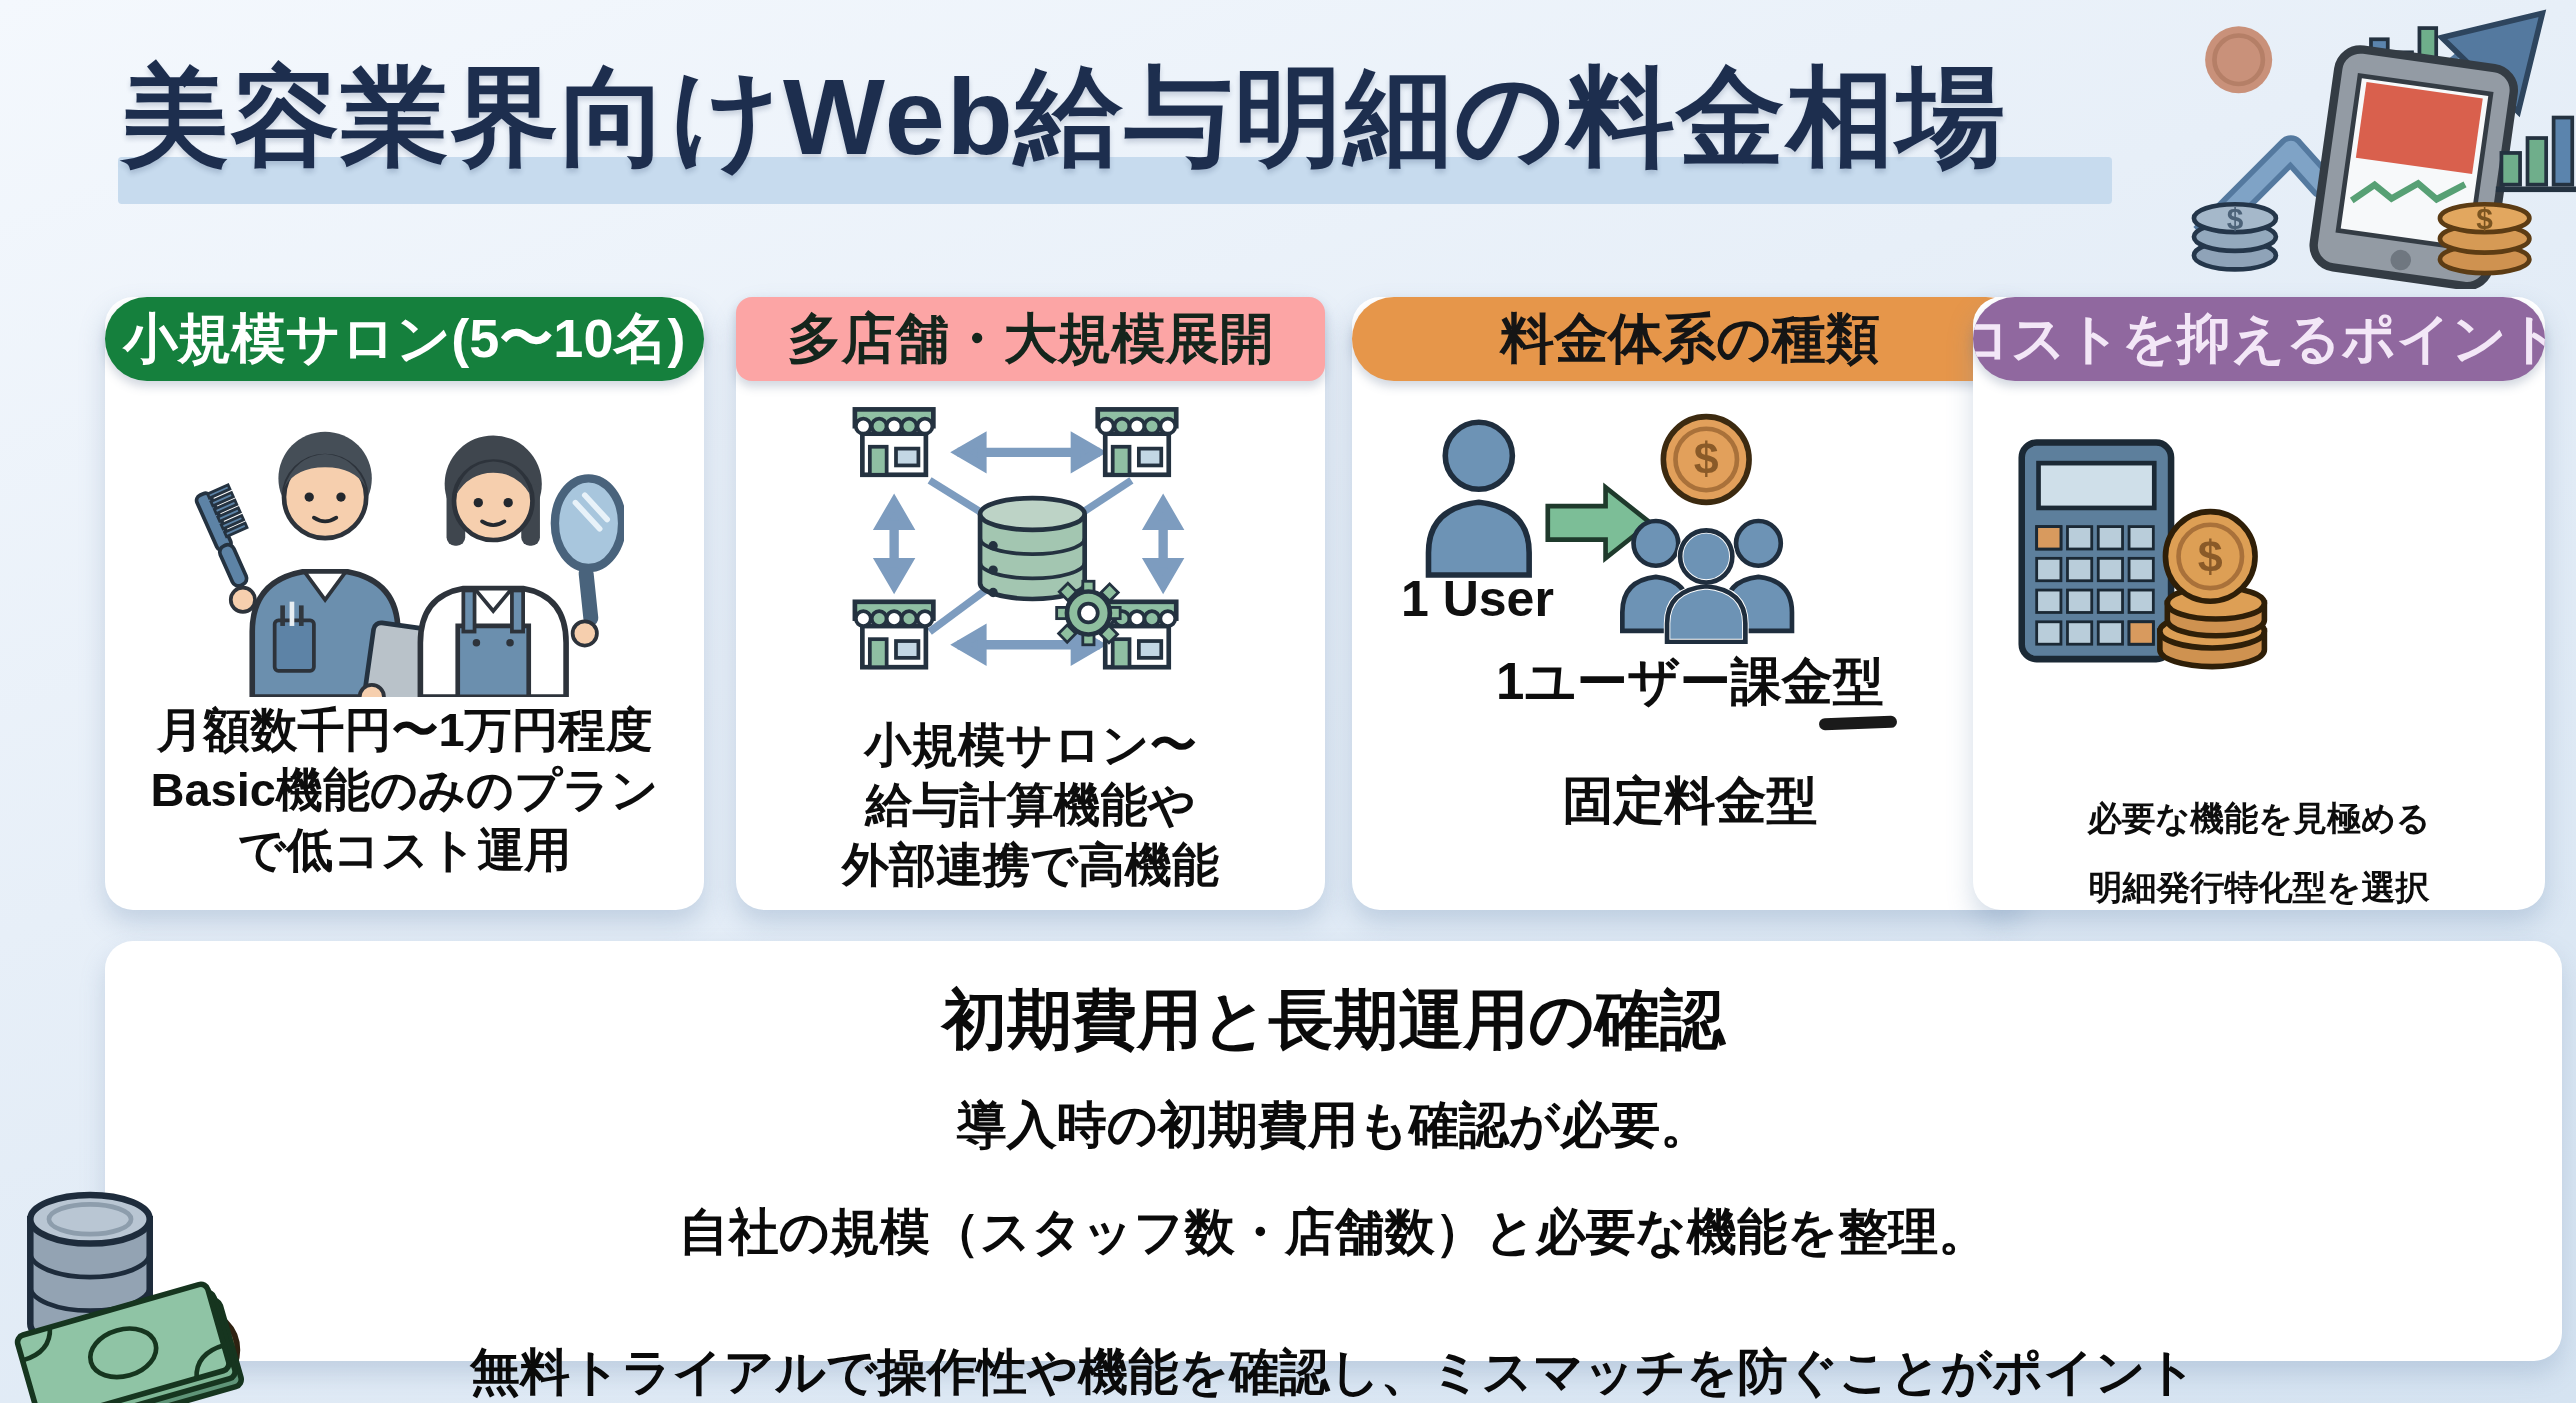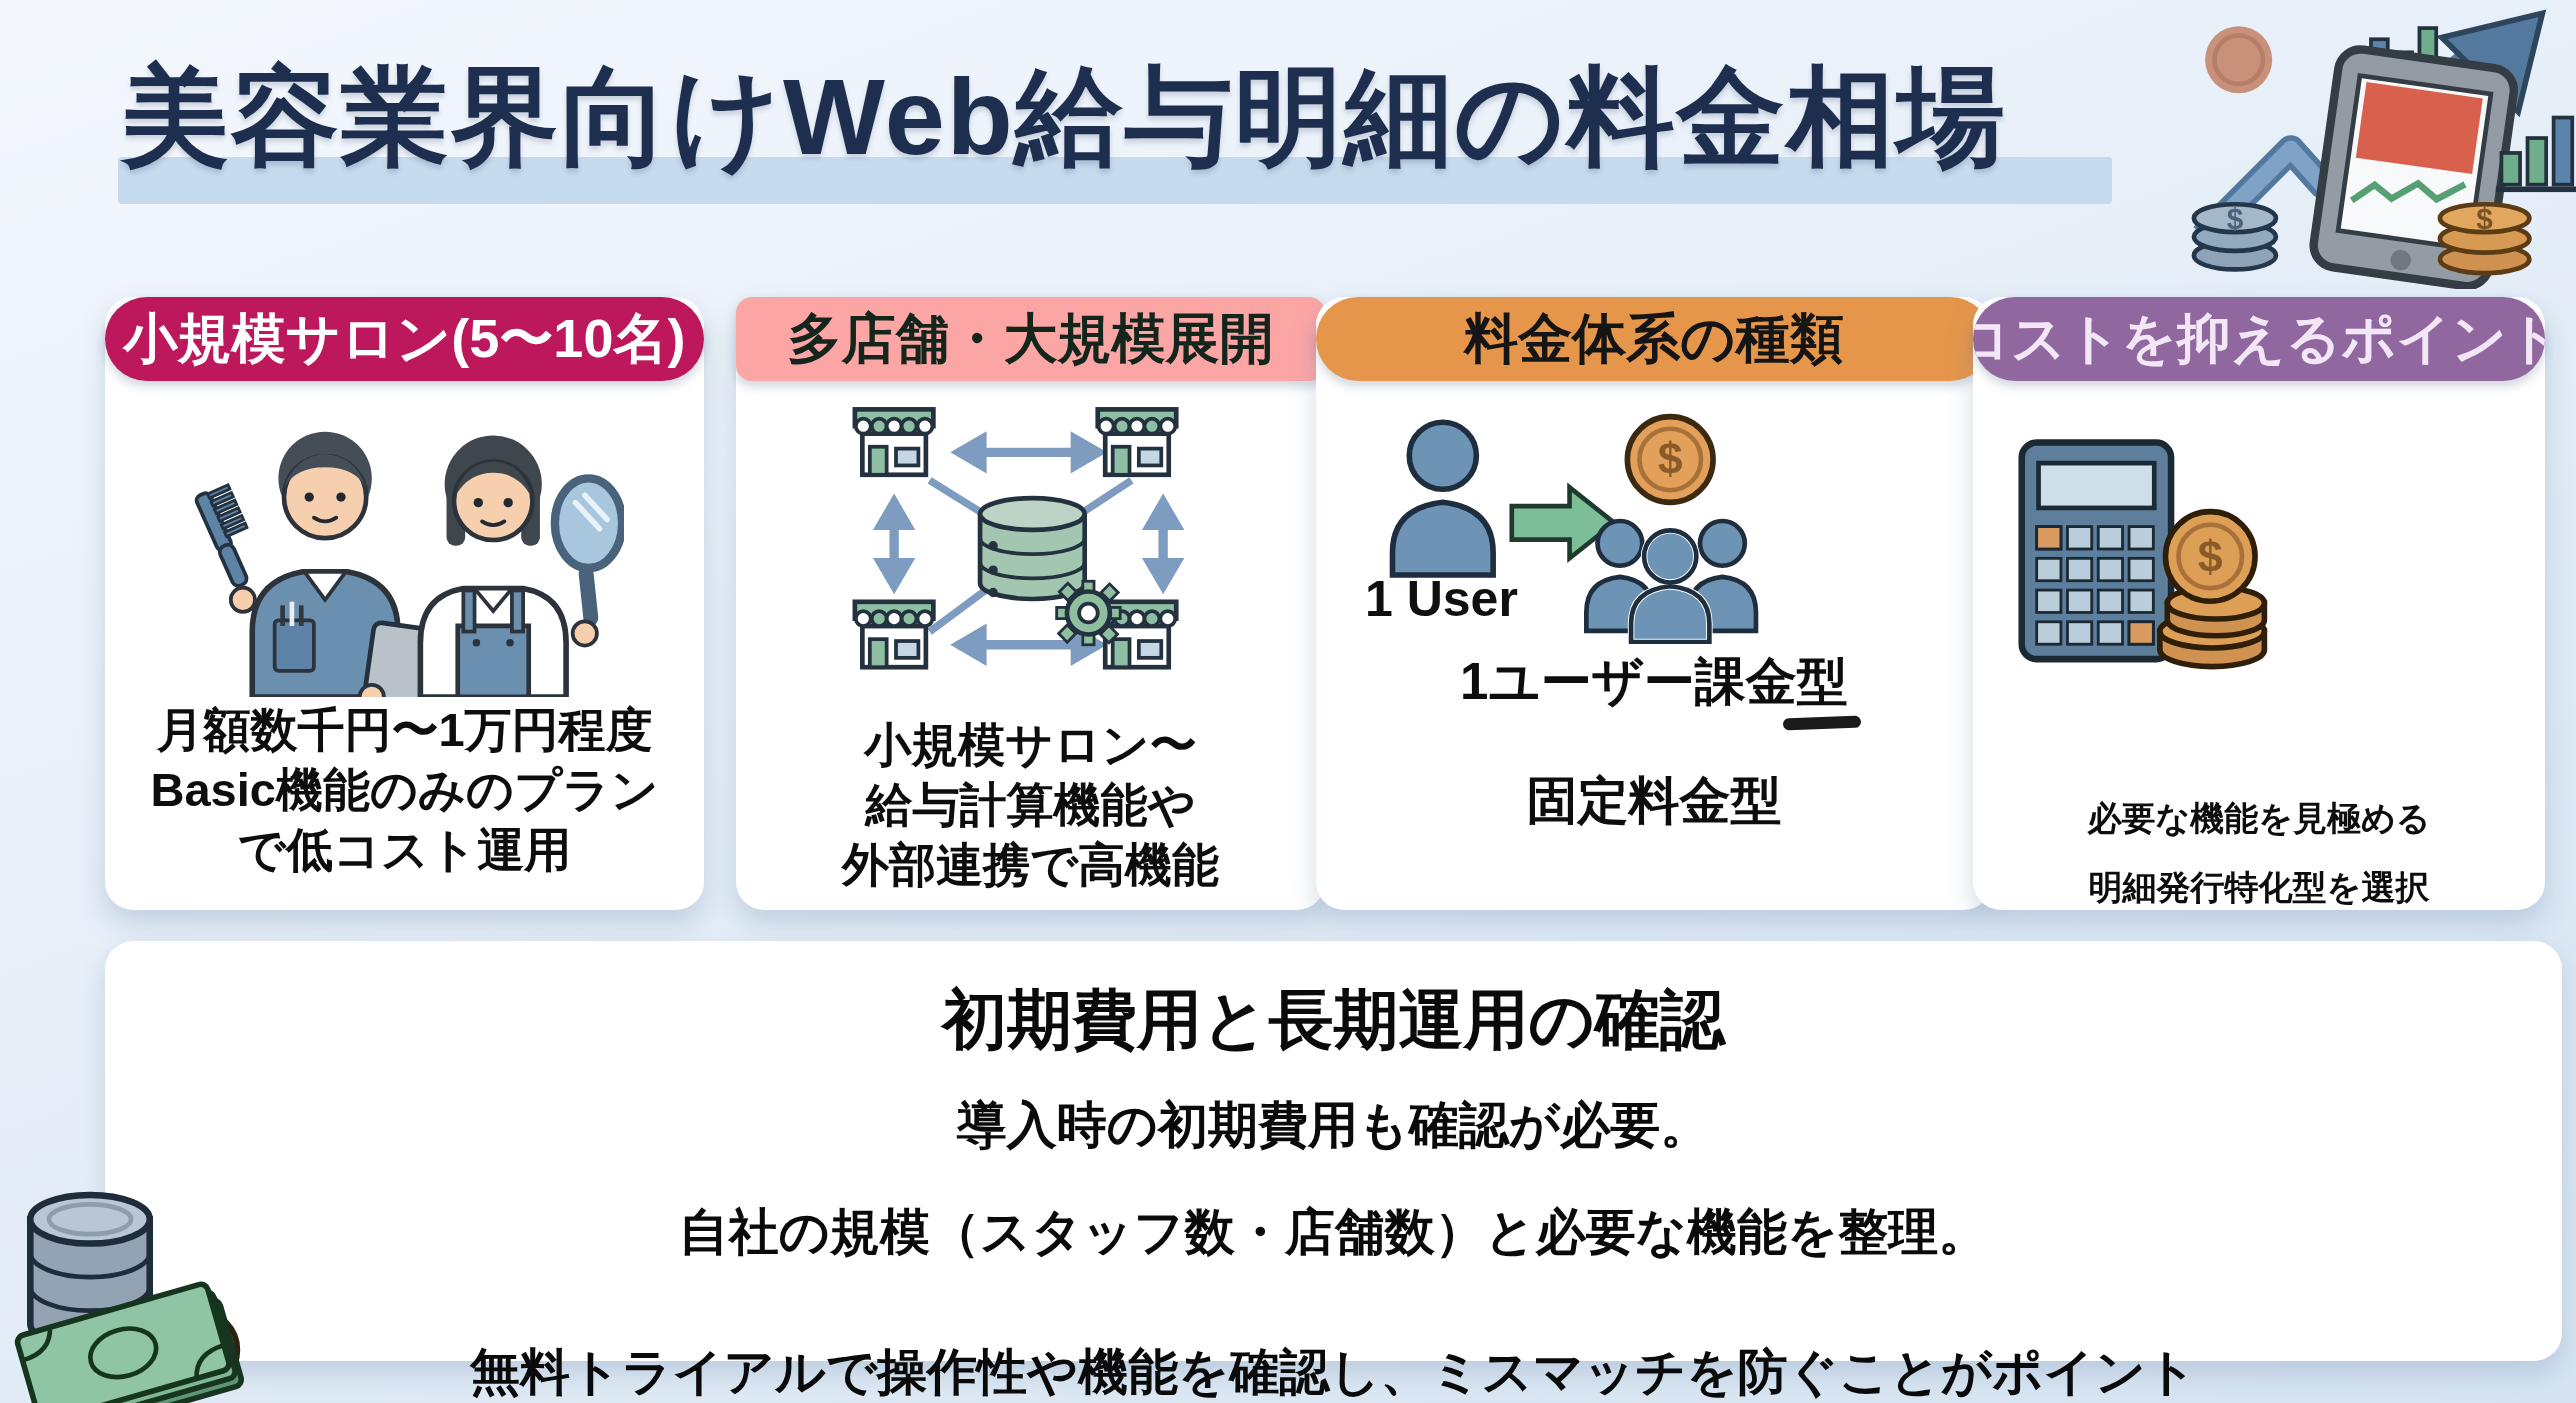--- a/index.html
+++ b/index.html
@@ -18,21 +18,21 @@
     font-size:108px;font-weight:900;color:#1d2e4e;letter-spacing:1.9px;
     white-space:nowrap;text-shadow:0 3.7px 5.6px rgba(30,50,90,.18);
   }
   
   .card{
     position:absolute;top:297px;height:613px;background:#ffffff;
     border-radius:28px;box-shadow:0 13px 26px rgba(110,140,175,.30);
   }
   #card1{left:105px;width:599px;}
   #card2{left:736px;width:589px;}
-  #card3{left:1316px;width:676px;}
+  #card3{left:1352px;width:676px;}
   #card4{left:1973px;width:572px;}
   .pill{
     position:absolute;top:0;left:0;right:0;height:84px;border-radius:45px;
     display:flex;align-items:center;justify-content:center;
     font-size:54px;font-weight:800;white-space:nowrap;overflow:hidden;
     box-shadow:0 5.6px 9.3px rgba(80,100,130,.25);
   }
   .illus{position:absolute;}
   .card-lines{
     position:absolute;left:0;right:0;text-align:center;
@@ -105,21 +105,21 @@
 
   <g>
     <ellipse cx="330" cy="276" rx="48" ry="15" fill="#cf9250" stroke="#5c3c14" stroke-width="5"></ellipse>
     <ellipse cx="330" cy="254" rx="48" ry="15" fill="#d69a55" stroke="#5c3c14" stroke-width="5"></ellipse>
     <ellipse cx="330" cy="232" rx="48" ry="15" fill="#e2a75f" stroke="#5c3c14" stroke-width="5"></ellipse>
     <text x="330" y="244" text-anchor="middle" font-size="32" font-weight="bold" fill="#7a5420" font-family="sans-serif">$</text>
   </g>
 </svg>
 
 <div class="card" id="card1">
-  <div class="pill" style="background: #be185d; color: rgb(255, 255, 255);">小規模サロン(5〜10名)</div>
+  <div class="pill" style="background: #15803d; color: rgb(255, 255, 255);">小規模サロン(5〜10名)</div>
   <svg class="illus" style="left:80px;top:101px;" width="439" height="299" viewBox="0 0 470 320">
 
     <g>
       <circle cx="150" cy="86" r="50" fill="#454e57"></circle>
       <circle cx="150" cy="106" r="44" fill="#f6cfae" stroke="#2d333b" stroke-width="5"></circle>
       <path d="M106,96 Q118,62 150,60 Q182,62 194,96 Q182,74 150,74 Q118,74 106,96 Z" fill="#454e57"></path>
       <circle cx="133" cy="106" r="5" fill="#23282e"></circle>
       <circle cx="167" cy="106" r="5" fill="#23282e"></circle>
       <path d="M138,128 Q150,136 162,128" fill="none" stroke="#23282e" stroke-width="4" stroke-linecap="round"></path>
       <path d="M72,320 L72,250 Q72,196 126,186 L174,186 Q228,196 228,250 L228,320 Z" fill="#6b8fae" stroke="#2d333b" stroke-width="6"></path>

